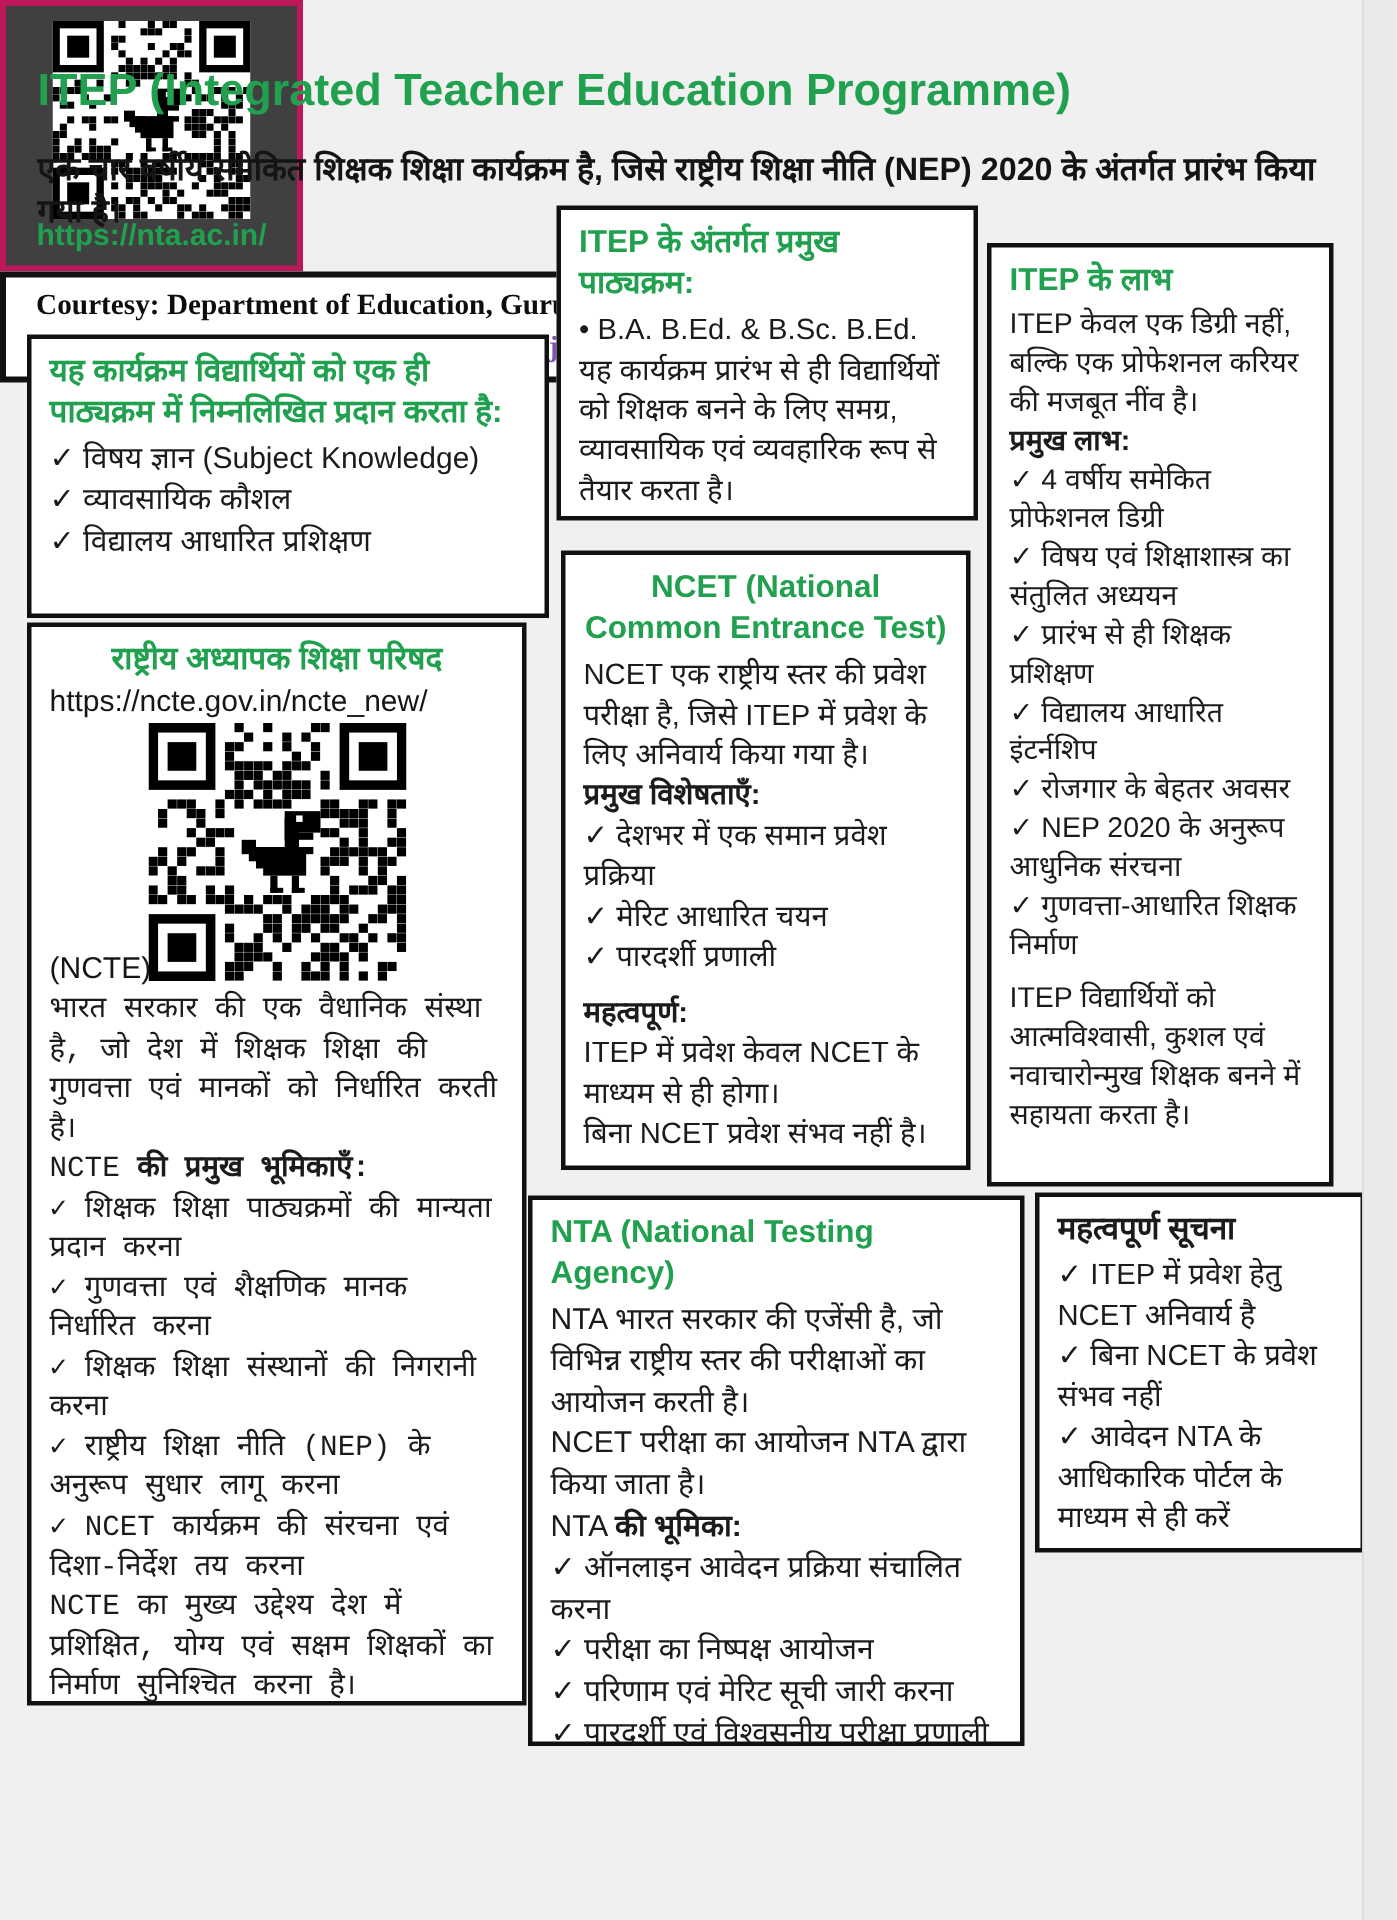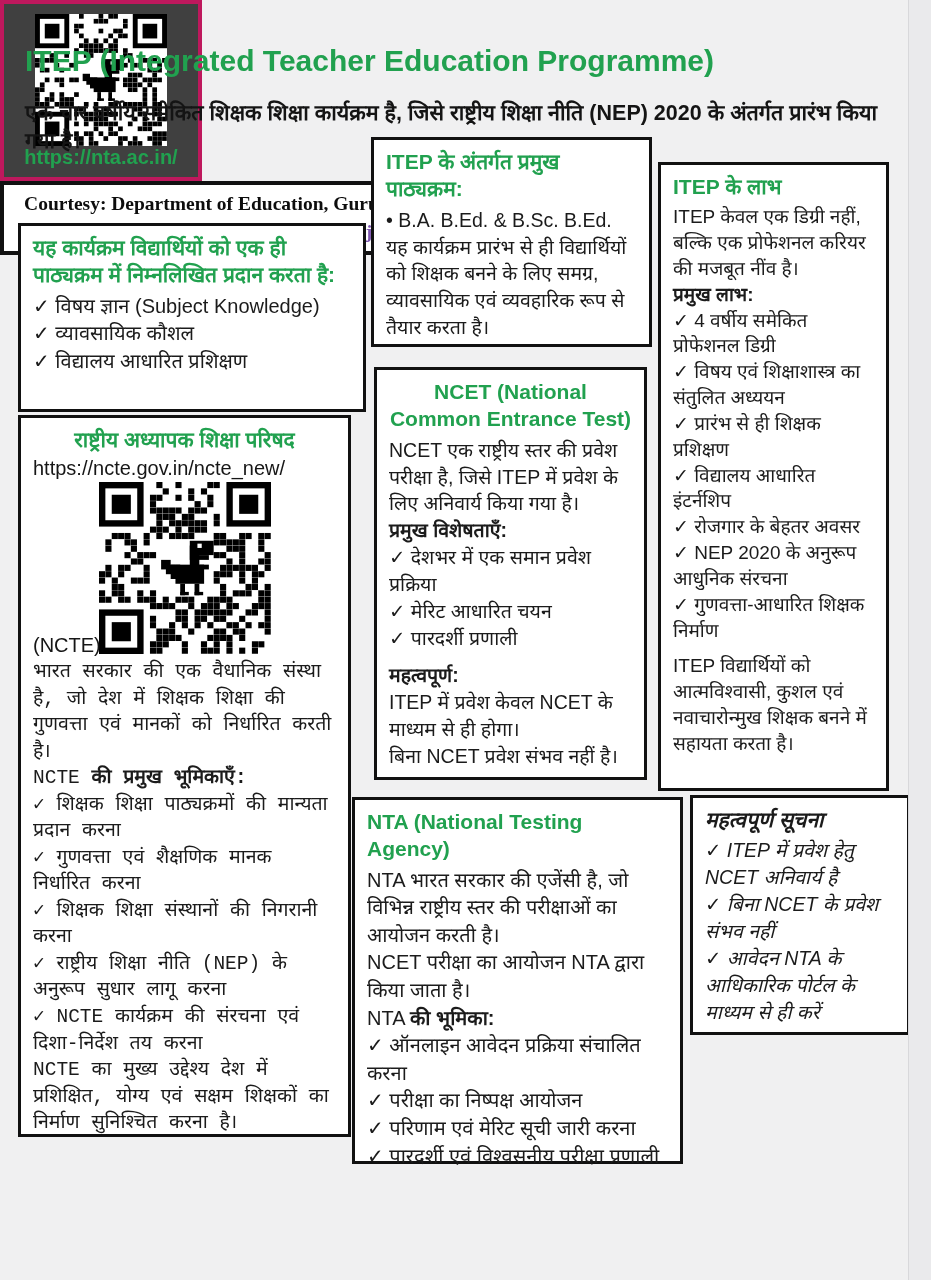--- a/index.html
+++ b/index.html
@@ -30,21 +30,21 @@
   .chk-row{line-height:1.38;}
   .chk-row .mark{font-weight:bold;}
   #provides-box{left:18px;top:177px;width:348px;height:189px;font-size:20px;margin-top:46px;}
   #courses-box{left:371px;top:137px;width:281px;height:210px;font-size:19.5px;}
   #benefits-box{left:658px;top:162px;width:231px;height:629px;font-size:19px;}
   #benefits-box .body-text,#benefits-box .chk-row{line-height:1.36;}
   #ncte-box{left:18px;top:372px;width:333px;height:722px;font-size:19.5px;margin-top:43px;}
   #ncte-box .body-text,#ncte-box .chk-row{line-height:1.36;font-family:Liberation Mono, monospace;}
   #ncet-box{left:358px;top:367px;width:273px;height:413px;font-size:19.5px;margin-left:16px;}
   #nta-box{left:352px;top:797px;width:331px;height:367px;font-size:20px;}
-  #notice-box{left:690px;top:795px;width:220px;height:240px;font-size:19.5px;font-style:italic;}
+  #notice-box{left:690px;top:795px;width:220px;height:240px;font-size:19.5px;}
   #nta-qr-box{
     left:692px;top:1048px;width:202px;height:181px;
     background:#404040;border:4px solid #be185d;box-sizing:border-box;
     display:flex;flex-direction:column;align-items:center;justify-content:flex-start;
     padding:10px 6px 8px 6px;
   }
   #nta-qr-link{font-size:20px;font-weight:bold;color:var(--green,#21a14f);}
   #footer-box{
     left:45px;top:1172px;width:616px;height:74px;
     background:#fff;border:4px solid #111;box-sizing:border-box;
@@ -370,21 +370,21 @@
     </div>
     <div class="body-text">भारत सरकार की एक वैधानिक संस्था है, जो देश में शिक्षक शिक्षा की गुणवत्ता एवं मानकों को निर्धारित करती है।</div>
     <div class="body-text">
       <span>NCTE </span><span class="b">की प्रमुख भूमिकाएँ:</span>
     </div>
     <div>
         <div class="chk-row"><span class="mark">✓ </span><span>शिक्षक शिक्षा पाठ्यक्रमों की मान्यता प्रदान करना</span></div>
         <div class="chk-row"><span class="mark">✓ </span><span>गुणवत्ता एवं शैक्षणिक मानक निर्धारित करना</span></div>
         <div class="chk-row"><span class="mark">✓ </span><span>शिक्षक शिक्षा संस्थानों की निगरानी करना</span></div>
         <div class="chk-row"><span class="mark">✓ </span><span>राष्ट्रीय शिक्षा नीति (NEP) के अनुरूप सुधार लागू करना</span></div>
-        <div class="chk-row"><span class="mark">✓ </span><span>NCTE कार्यक्रम की संरचना एवं दिशा-निर्देश तय करना</span></div>
+        <div class="chk-row"><span class="mark">✓ </span><span>NCET कार्यक्रम की संरचना एवं दिशा-निर्देश तय करना</span></div>
       </div>
     <div class="body-text">NCTE का मुख्य उद्देश्य देश में प्रशिक्षित, योग्य एवं सक्षम शिक्षकों का निर्माण सुनिश्चित करना है।</div>
   </div>
 
   <div id="ncet-box" class="box">
     <div class="box-heading green center">NCET (National Common Entrance Test)</div>
     <div class="body-text">NCET एक राष्ट्रीय स्तर की प्रवेश परीक्षा है, जिसे ITEP में प्रवेश के लिए अनिवार्य किया गया है।</div>
     <div class="b body-text">प्रमुख विशेषताएँ:</div>
     <div>
         <div class="chk-row"><span class="mark">✓ </span><span>देशभर में एक समान प्रवेश प्रक्रिया</span></div>

